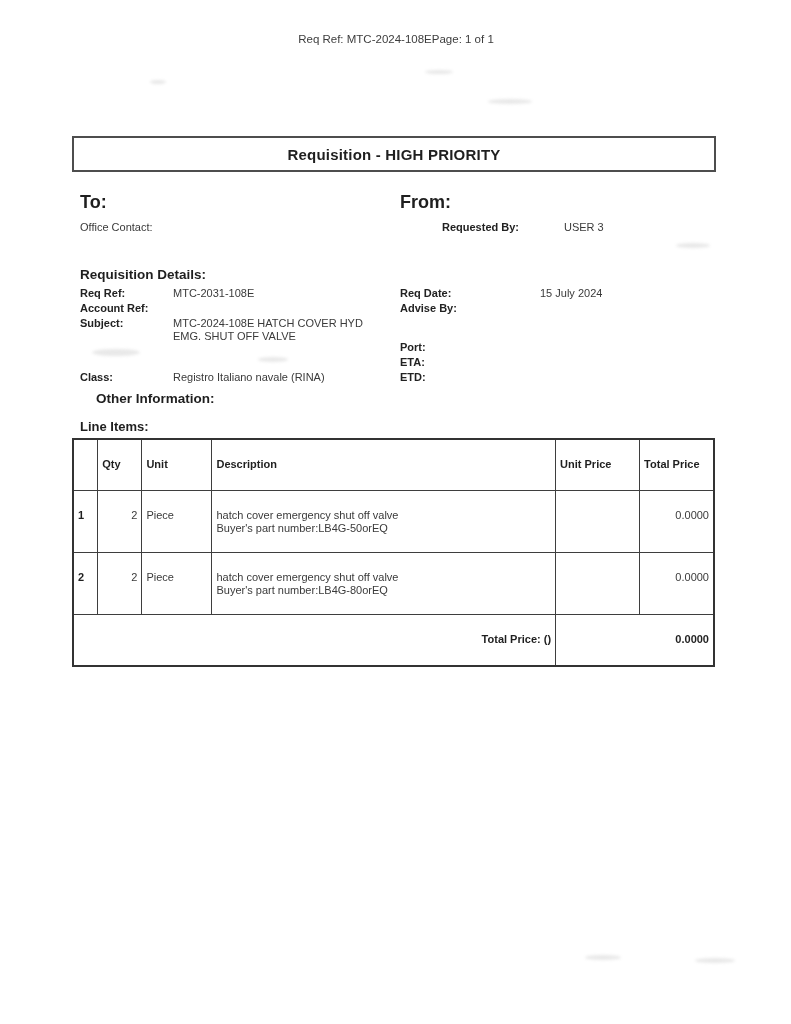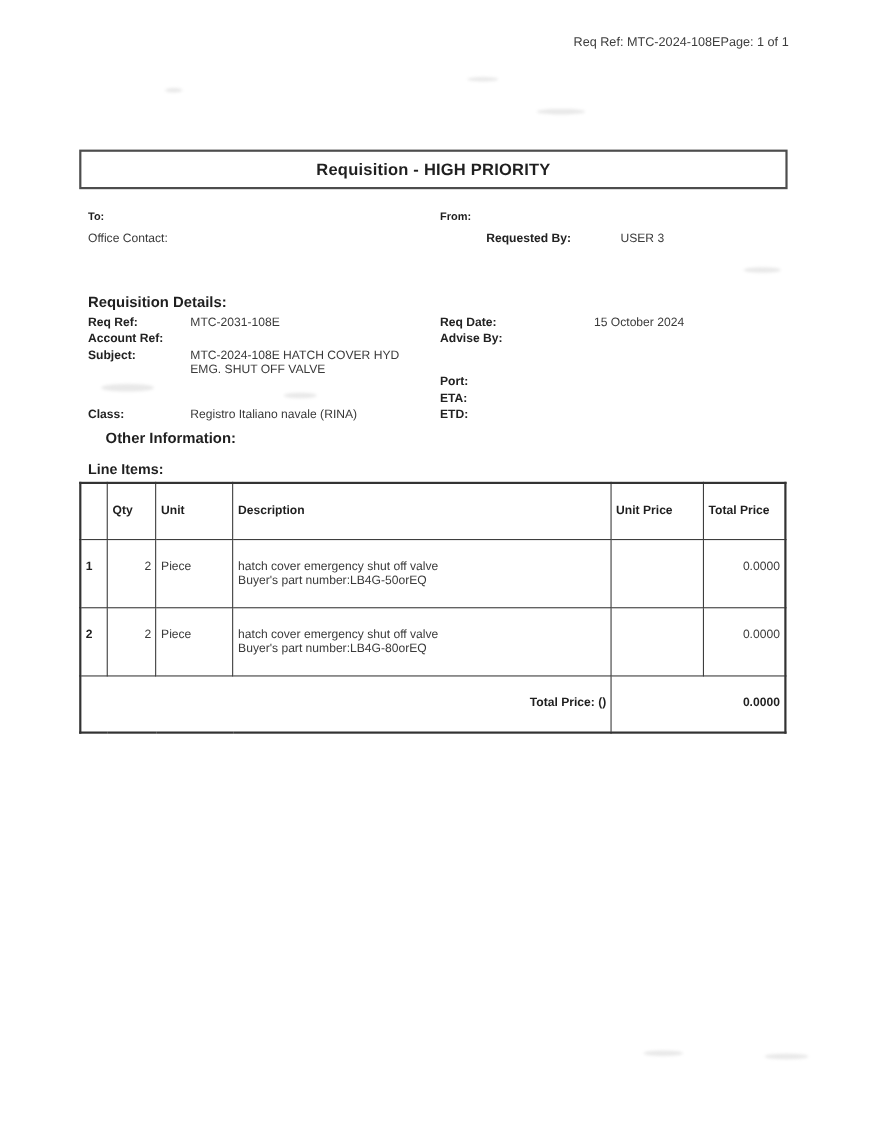--- a/index.html
+++ b/index.html
@@ -7,36 +7,36 @@
     position:relative;
     width:791px; height:1024px;
     background:#ffffff;
     overflow:hidden;
     font-family:"Liberation Sans","DejaVu Sans",sans-serif;
     color:#383838;
   }
   
   .doc-header {
     position:absolute; top:33px; left:75px; width:642px;
-    display:flex; justify-content:flex-end;
+    display:flex; justify-content:center;
     font-size:11.5px; color:#3d3d3d;
   }
   
   .title-box {
     position:absolute; top:136px; left:72px; width:640px; height:32px;
     border:2px solid #4d4d4d;
     display:flex; align-items:center; justify-content:center;
     font-size:15px; font-weight:bold; color:#1f1f1f; letter-spacing:.2px;
   }
   
   .tofrom {
     position:absolute; top:192px; left:80px; width:636px;
     display:grid; grid-template-columns:320px 1fr;
   }
-  .section-heading { font-size:10px; font-weight:bold; color:#1f1f1f; }
+  .section-heading { font-size:18px; font-weight:bold; color:#1f1f1f; }
   .plain-label { font-size:11px; margin-top:8px; color:#3a3a3a; }
   .labeled-row { display:flex; margin-top:8px; font-size:11px; }
   .labeled-row .lbl { font-weight:bold; color:#222; width:92px; flex:0 0 92px;padding-left:42px; }
   .labeled-row .val { color:#3a3a3a;padding-left:30px; }
   
   .details {
     position:absolute; top:267px; left:80px; width:636px; height:140px;
     font-size:11px;
   }
   .details-heading { position:absolute; top:0; left:0; font-size:13.5px; font-weight:bold; color:#1f1f1f; }
@@ -137,21 +137,21 @@
         <div>EMG. SHUT OFF VALVE</div>
       </span>
     </div>
     <div class="field f-class">
       <span class="lbl">Class:</span>
       <span class="val">Registro Italiano navale (RINA)</span>
     </div>
 
     <div class="field right f-reqdate">
       <span class="lbl">Req Date:</span>
-      <span class="val">15 October 2024</span>
+      <span class="val">15 July 2024</span>
     </div>
     <div class="field right f-advise">
       <span class="lbl">Advise By:</span>
       <span class="val"></span>
     </div>
     <div class="field right f-port">
       <span class="lbl">Port:</span>
       <span class="val"></span>
     </div>
     <div class="field right f-eta">

